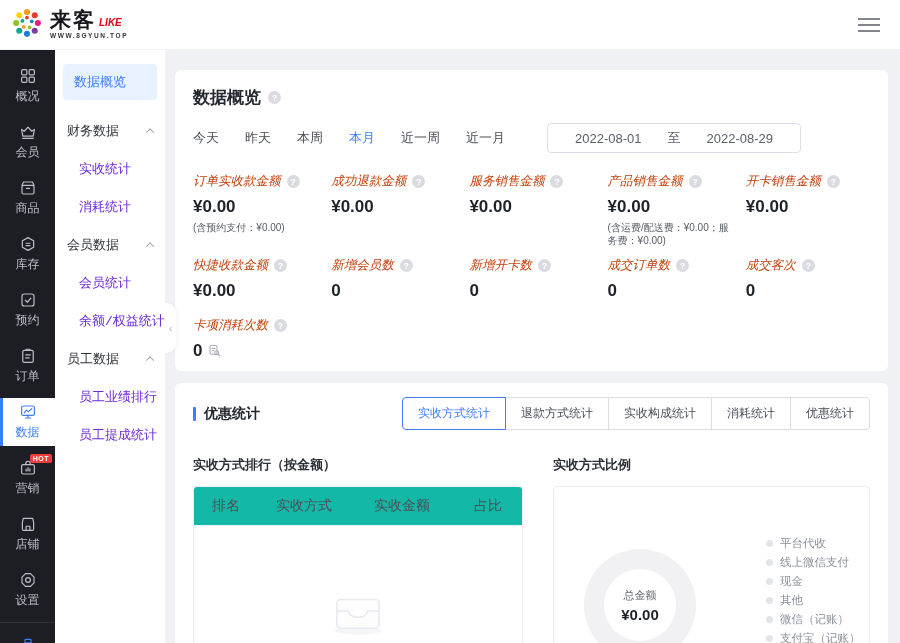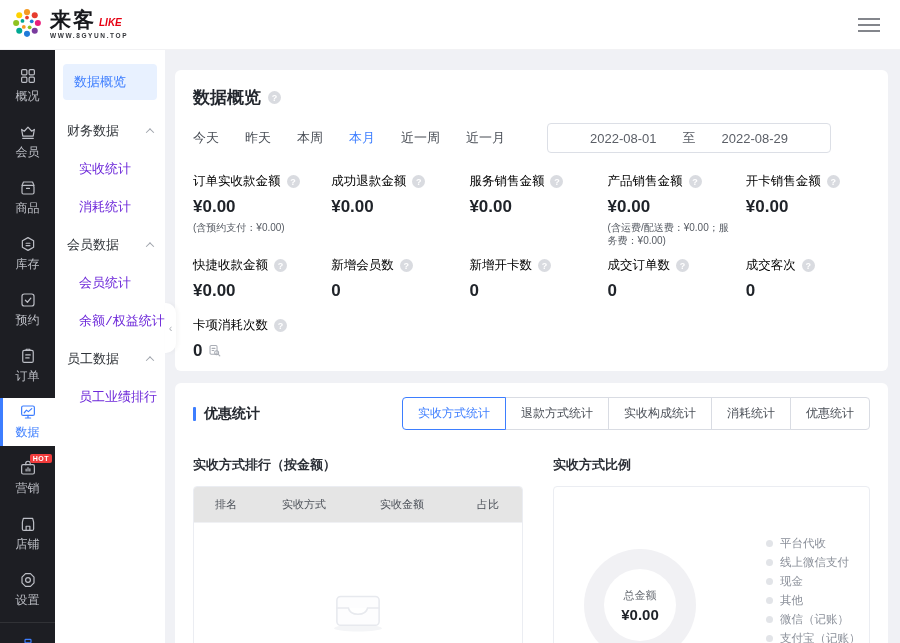--- a/index.html
+++ b/index.html
@@ -53,27 +53,27 @@
   .card1 { padding:16px 18px 10px; margin-bottom:12px; }
 
   .pg-title-row { display:flex; align-items:center; gap:7px; }
   .pg-title { font-size:17px; font-weight:700; color:#24282f; }
   .q { display:inline-flex; width:13px; height:13px; border-radius:50%; background:#d9dbe0; color:#fff;
        font-size:9px; font-weight:700; align-items:center; justify-content:center; cursor:pointer; flex-shrink:0; }
 
   .filters { margin-top:14px; display:flex; align-items:center; gap:26px; font-size:13px; color:#4a4f57; }
   .filter { cursor:pointer; }
   .filter.active { color:#3d7eff; }
-  .date-box { margin-left:16px; width:284px; height:30px; border:1px solid #dcdfe6; border-radius:4px;
+  .date-box { margin-left:16px; width:254px; height:30px; border:1px solid #dcdfe6; border-radius:4px;
               display:flex; align-items:center; justify-content:center; gap:26px; font-size:13px; color:#5a5e66; cursor:pointer; }
 
   .stats-row { display:grid; grid-template-columns:repeat(5,1fr); column-gap:14px; }
   .r1 { margin-top:20px; } .r2 { margin-top:10px; } .r3 { margin-top:16px; }
   .stat-label-row { display:flex; align-items:center; gap:6px; }
-  .stat-label { font-size:12.5px; color:#000000; }
+  .stat-label { font-size:12.5px; color:#c2410c;font-style:italic; }
   .stat-value { margin-top:7px; font-size:17px; font-weight:700; color:#1f2329; display:flex; align-items:center; gap:6px; }
   .stat-sub { margin-top:4px; font-size:10px; color:#565b63; line-height:1.3; }
   .stat-sub:empty { display:none; }
   .detail-ic { cursor:pointer; }
 
   
   .card2 { padding:14px 18px; height:420px; }
   .sec-head { display:flex; align-items:center; }
   .sec-title-wrap { display:flex; align-items:center; gap:8px; }
   .blue-bar { width:3px; height:14px; background:#3d7eff; border-radius:1px; }
@@ -85,22 +85,22 @@
   .tab:first-child { border-radius:4px 0 0 4px; }
   .tab:last-child { border-radius:0 4px 4px 0; }
   .tab.active { color:#3d7eff; border-color:#3d7eff; position:relative; z-index:1; }
 
   .panels { margin-top:26px; display:flex; gap:30px; }
   .panel-l { flex:0 0 330px; }
   .panel-r { flex:1; }
   .panel-title { font-size:13px; font-weight:700; color:#2b2f36; }
   .panel-box { margin-top:12px; border:1px solid #ebedf2; border-radius:4px; }
   .pl-box { height:240px; overflow:hidden; }
-  .tbl-head { display:grid; grid-template-columns:64px 92px 104px 1fr; background:#e5e5e5;
-              border-bottom:1px solid #f0f1f4; padding:10px 0; font-size:11px; color:#4a4f57; }
+  .tbl-head { display:grid; grid-template-columns:64px 92px 104px 1fr; background:#14b8a6;
+              border-bottom:1px solid #f0f1f4; padding:10px 0; font-size:14px; color:#4a4f57; }
   .tbl-head span { text-align:center; }
   .empty { display:flex; flex-direction:column; align-items:center; padding-top:62px; gap:8px; }
 
   .pr-box { position:relative; height:240px; }
   .ring { position:absolute; left:30px; top:62px; width:112px; height:112px; border-radius:50%;
           background:#f1f1f4; display:flex; align-items:center; justify-content:center; }
   .ring-inner { width:72px; height:72px; background:#fff; border-radius:50%; display:flex; flex-direction:column;
                 align-items:center; justify-content:center; gap:3px; }
   .ring-label { font-size:11px; color:#666b72; }
   .ring-value { font-size:15px; font-weight:700; color:#1f2329; }
@@ -283,20 +283,21 @@
         <span class="arr"></span>
       </div>
       <div class="sm-child">会员统计</div>
       <div class="sm-child">余额/权益统计</div>
 
       <div class="sm-group">
         <span>员工数据</span>
         <span class="arr"></span>
       </div>
       <div class="sm-child">员工业绩排行</div>
+      <div class="sm-child">员工提成统计</div>
 
       <div class="collapse">‹</div>
     </div>
 
     <div class="content">
 
       <div class="card card1">
         <div class="pg-title-row">
           <span class="pg-title">数据概览</span>
           <span class="q">?</span>

